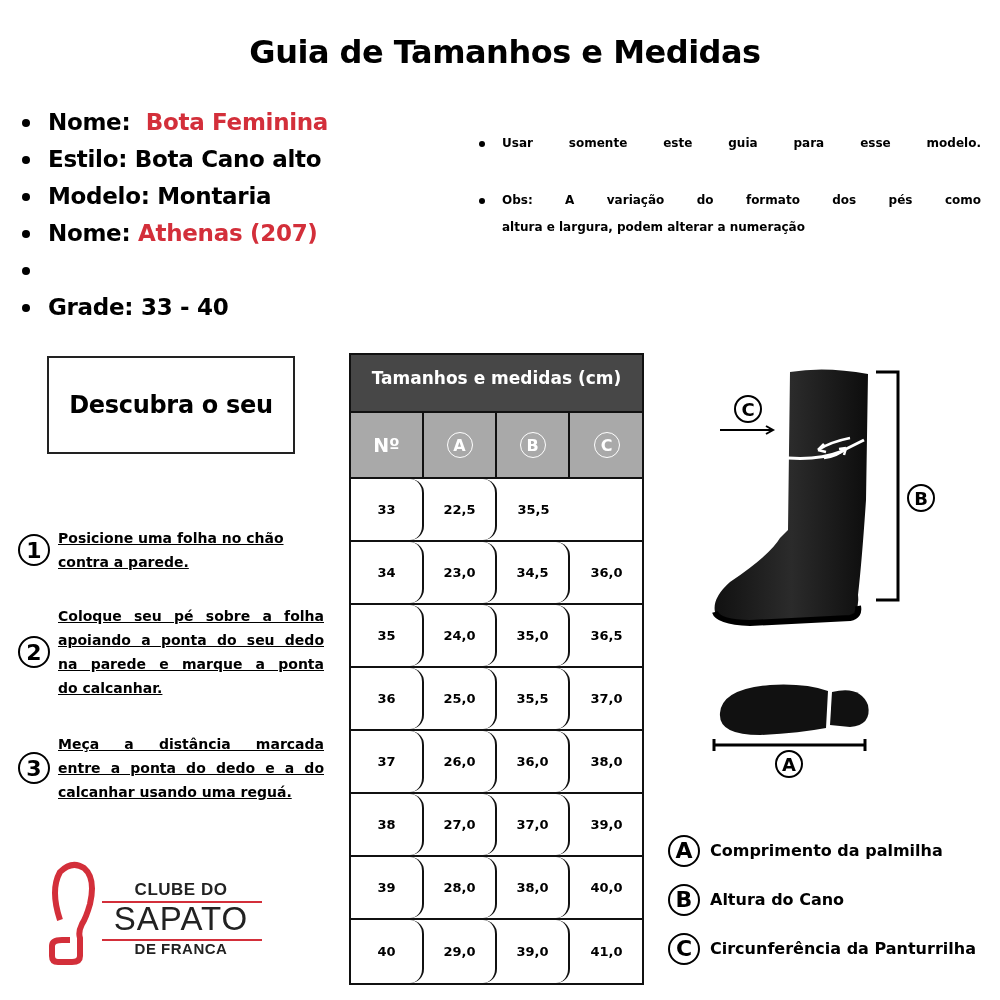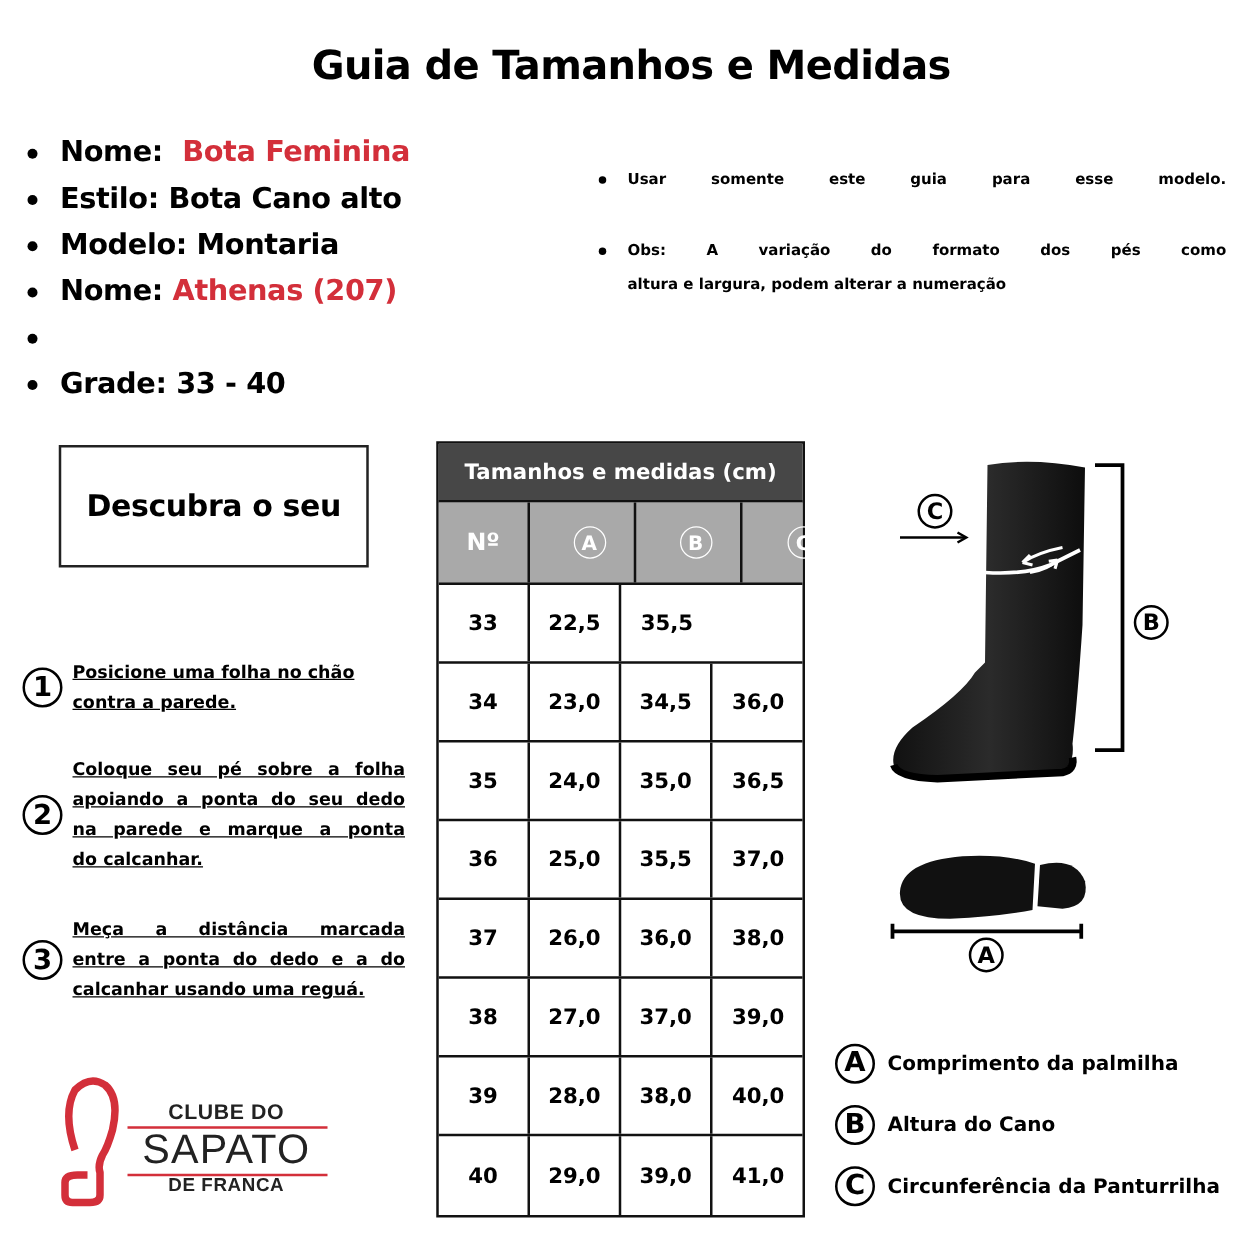--- a/index.html
+++ b/index.html
@@ -21,28 +21,28 @@
 
   .discover-box { position: absolute; left: 47px; top: 356px; width: 248px; height: 98px; border: 2px solid #222; display: flex; flex-direction: column; justify-content: center; align-items: center; font-size: 24px; line-height: 37px; letter-spacing: -0.3px; }
 
   .step { position: absolute; left: 18px; display: flex; align-items: center; }
   .step .num { width: 32px; height: 32px; border: 2px solid #000; border-radius: 50%; display: flex; align-items: center; justify-content: center; font-size: 22px; flex-shrink: 0; }
   .step .txt { margin-left: 8px; font-size: 14px; line-height: 24px; width: 266px; text-align: justify; text-decoration: underline; }
   .step .txt.just span { display: block; text-align: justify; text-align-last: justify; }
   .step .txt.just span.last { text-align-last: left; }
 
   .size-table { position: absolute; left: 349px; top: 353px; width: 295px; border: 2px solid #111; border-collapse: collapse; }
-  .table-head { background: #474747; color: #fff; height: 47px; line-height: 47px; text-align: center; font-size: 17px; border-bottom: 2px solid #111; }
-  .col-head-row { display: flex; height: 66px; background: #a9a9a9; border-bottom: 2px solid #111; gap: 12px; }
+  .table-head { background: #474747; color: #fff; height: 58px; line-height: 47px; text-align: center; font-size: 17px; border-bottom: 2px solid #111; }
+  .col-head-row { display: flex; height: 66px; background: #a9a9a9; border-bottom: 2px solid #111; }
   .col-head-row .ch { flex: 0 0 73px; display: flex; align-items: center; justify-content: center; color: #fff; border-right: 2px solid #111; font-size: 19px; }
   .col-head-row .ch:last-child { border-right: none; }
   .circ-w { width: 26px; height: 26px; border: 1.5px solid #fff; border-radius: 50%; display: flex; align-items: center; justify-content: center; font-size: 16px; }
   .data-row { display: flex; height: 63px; border-bottom: 2px solid #111; }
   .data-row:last-child { border-bottom: none; }
-  .data-row .cell { flex: 0 0 73px; display: flex; align-items: center; justify-content: center; font-size: 17px; border-right: 2px solid #111; }
+  .data-row .cell { flex: 0 0 73px; display: flex; align-items: center; justify-content: center; font-size: 13px; border-right: 2px solid #111; border-radius: 14px; }
   .data-row .cell:last-child { border-right: none; }
 
   .boot-area { position: absolute; left: 700px; top: 360px; width: 260px; height: 270px; }
   .sole-area { position: absolute; left: 700px; top: 675px; width: 190px; height: 110px; }
 
   .circ { width: 28px; height: 28px; border: 2px solid #000; border-radius: 50%; display: flex; align-items: center; justify-content: center; font-size: 18px; background: #fff; }
 
   .legend { position: absolute; left: 668px; top: 826px; }
   .legend .item { display: flex; align-items: center; height: 49px; }
   .legend .item .circ { width: 32px; height: 32px; font-size: 22px; }

